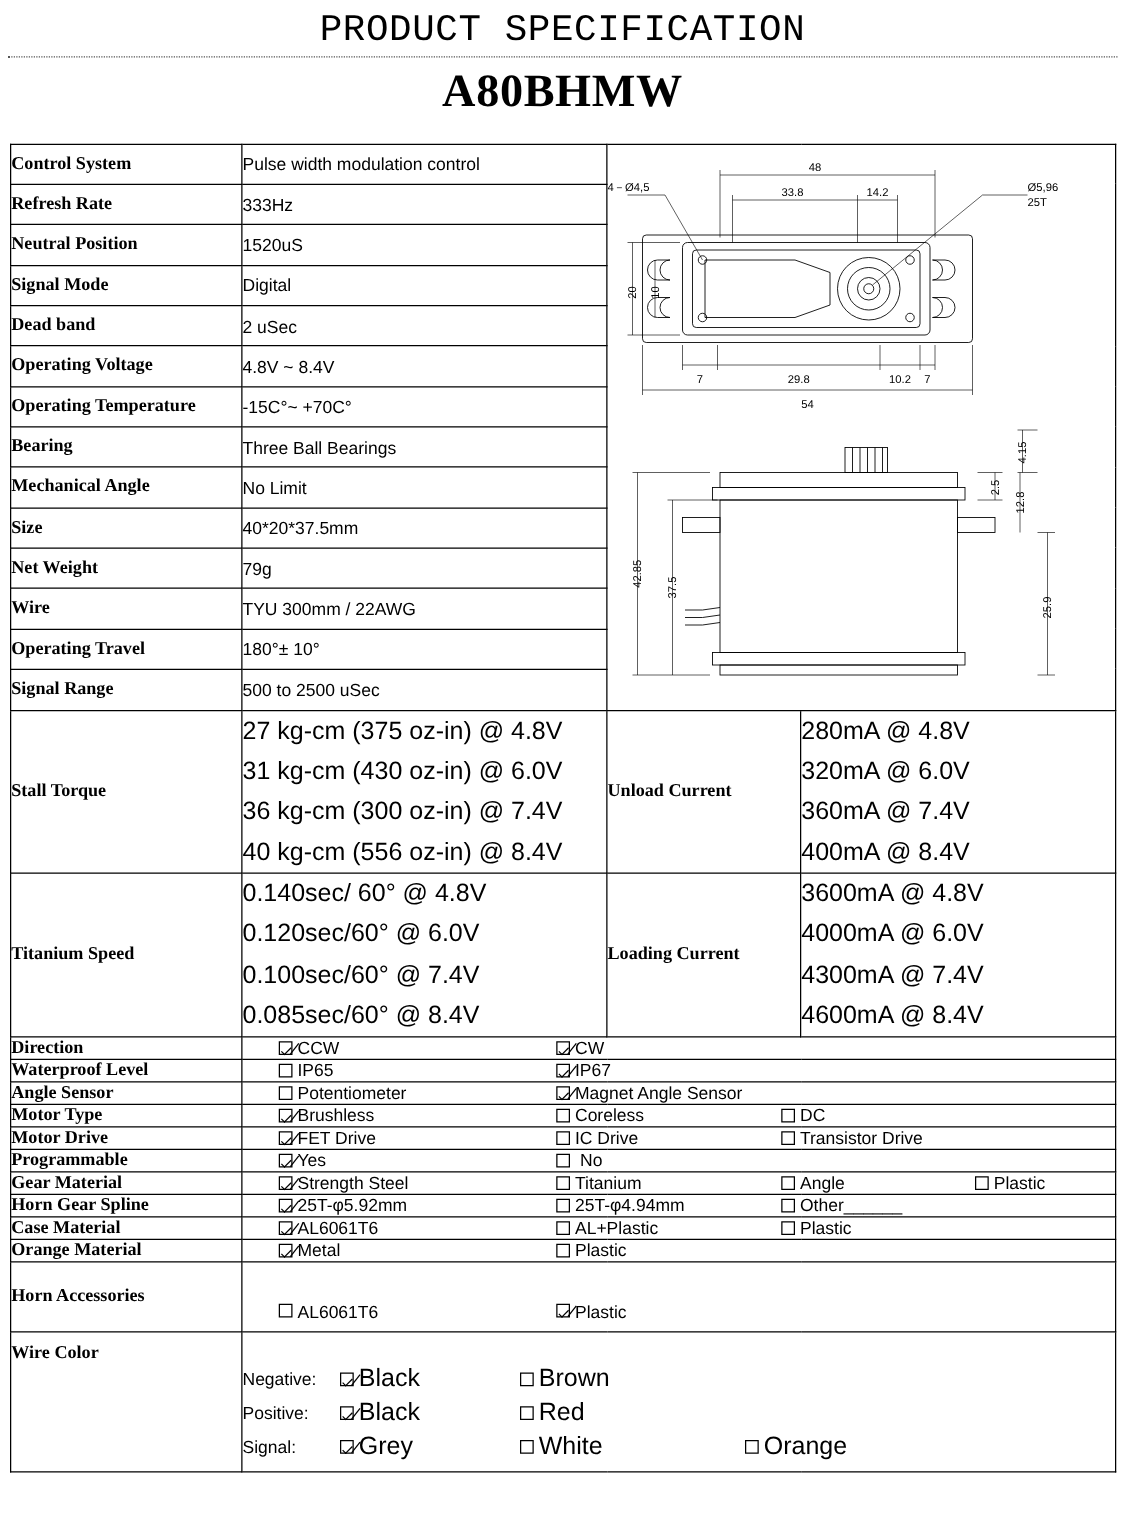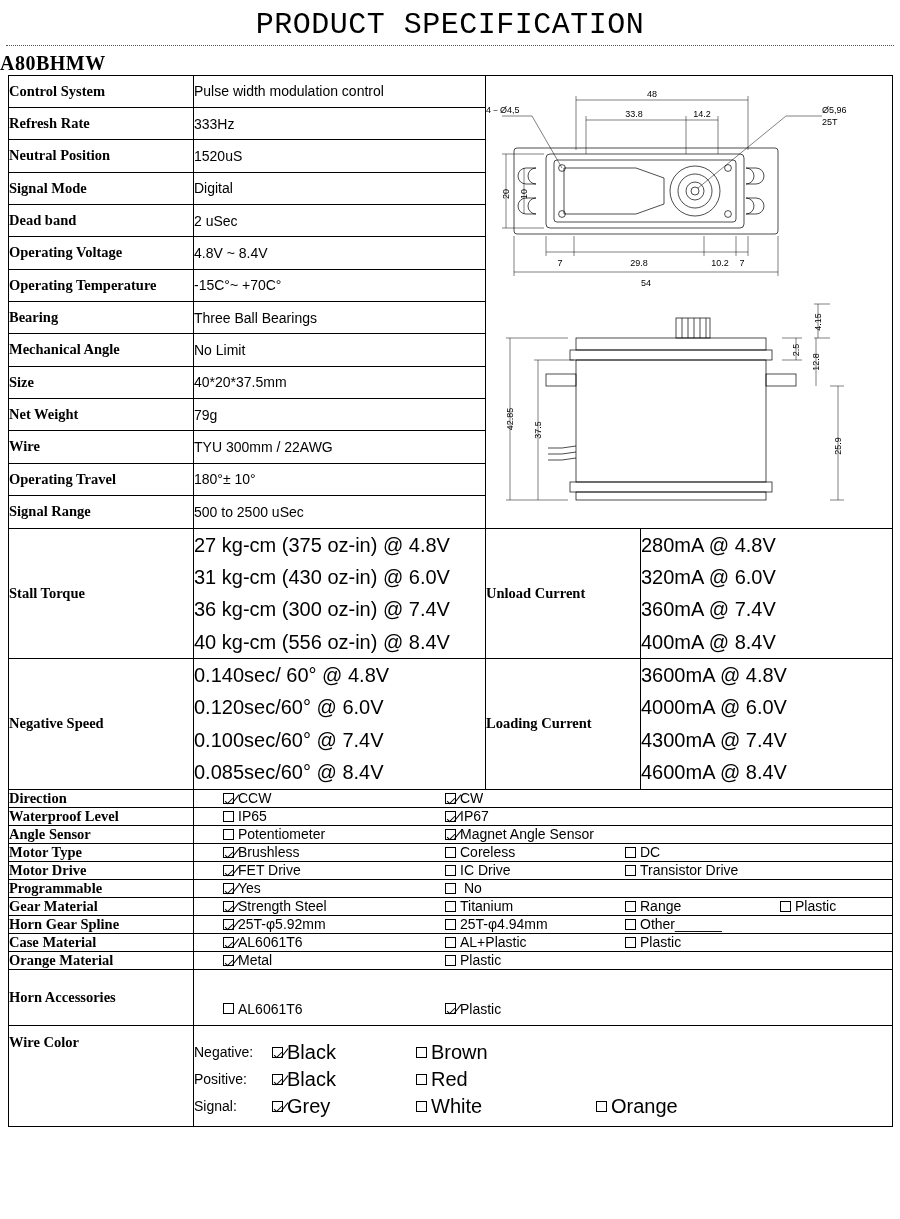--- a/index.html
+++ b/index.html
@@ -28,24 +28,24 @@
     line-height: 1.15;
   }
   .title-rule {
     border-bottom: 1px dotted #555;
     margin: 2px 6px 0 6px;
     height: 1px;
   }
   .title-model {
     font-family: "Liberation Serif", serif;
     font-weight: bold;
-    font-size: 20px;
-    text-align: left;
+    font-size: 37px;
+    text-align: center;
     padding-top: 6px;
-    padding-bottom: 0;
+    padding-bottom: 20px;
     letter-spacing: 0.5px;
   }
   table.spec {
     border-collapse: collapse;
     width: 884px;
     margin: 0 8px;
     table-layout: fixed;
   }
   table.spec td {
     border: 1px solid #000;
@@ -345,21 +345,21 @@
         <td class="lbl">Unload Current</td>
         <td class="val-multi">
           <div>280mA @ 4.8V</div>
           <div>320mA @ 6.0V</div>
           <div>360mA @ 7.4V</div>
           <div>400mA @ 8.4V</div>
         </td>
       </tr>
 
       <tr>
-        <td class="lbl">Negative Speed</td>
+        <td class="lbl">Titanium Speed</td>
         <td class="val-multi">
           <div>0.140sec/ 60° @ 4.8V</div>
           <div>0.120sec/60° @ 6.0V</div>
           <div>0.100sec/60° @ 7.4V</div>
           <div>0.085sec/60° @ 8.4V</div>
         </td>
         <td class="lbl">Loading Current</td>
         <td class="val-multi">
           <div>3600mA @ 4.8V</div>
           <div>4000mA @ 6.0V</div>
@@ -479,21 +479,21 @@
             <div class="opt-cell" style="width:222px">
               <span class="cb checked"></span>
               <span>Strength Steel</span>
             </div>
             <div class="opt-cell" style="width:180px">
               <span class="cb"></span>
               <span>Titanium</span>
             </div>
             <div class="opt-cell" style="width:155px">
               <span class="cb"></span>
-              <span>Range</span>
+              <span>Angle</span>
             </div>
             <div class="opt-cell">
               <span class="cb"></span>
               <span>Plastic</span>
             </div>
           </div>
         </td>
       </tr>
 
       <tr>
@@ -563,21 +563,21 @@
             <div class="opt-cell">
               <span class="cb checked"></span>
               <span>Plastic</span>
             </div>
           </div>
         </td>
       </tr>
 
       <tr>
         <td class="lbl" style="vertical-align:top;padding-top:8px">Wire Color</td>
-        <td class="opt" colspan="3" style="padding-top:13px;padding-bottom:6px">
+        <td class="opt" colspan="3" style="padding-top:24px;padding-bottom:6px">
           <div class="wire-line">
             <span class="wire-name">Negative:</span>
             <span class="wire-opt" style="width:144px">
               <span class="cb checked"></span>
               <span>Black</span>
             </span>
             <span class="wire-opt" style="width:180px">
               <span class="cb"></span>
               <span>Brown</span>
             </span>

